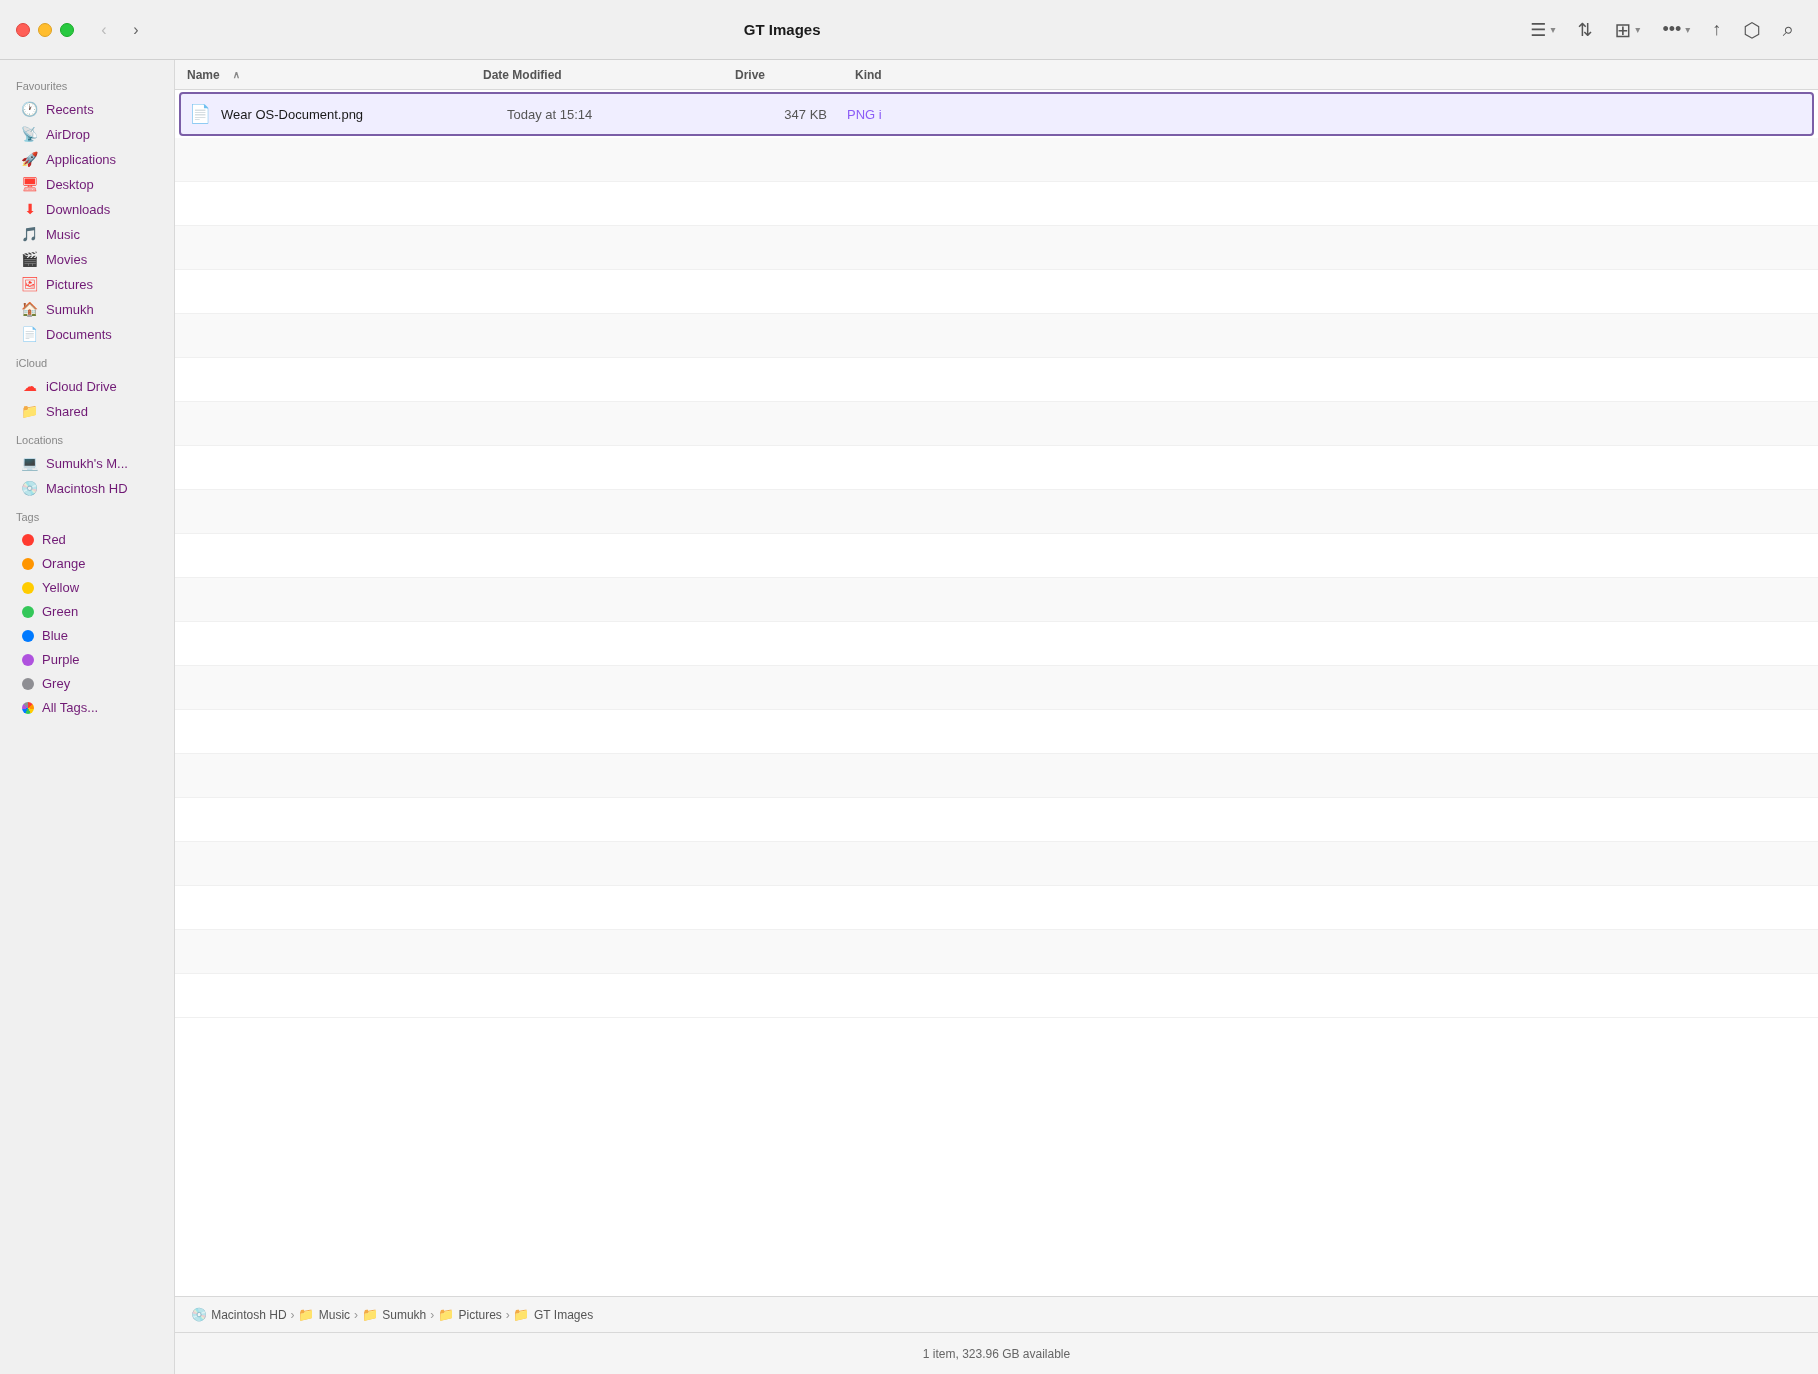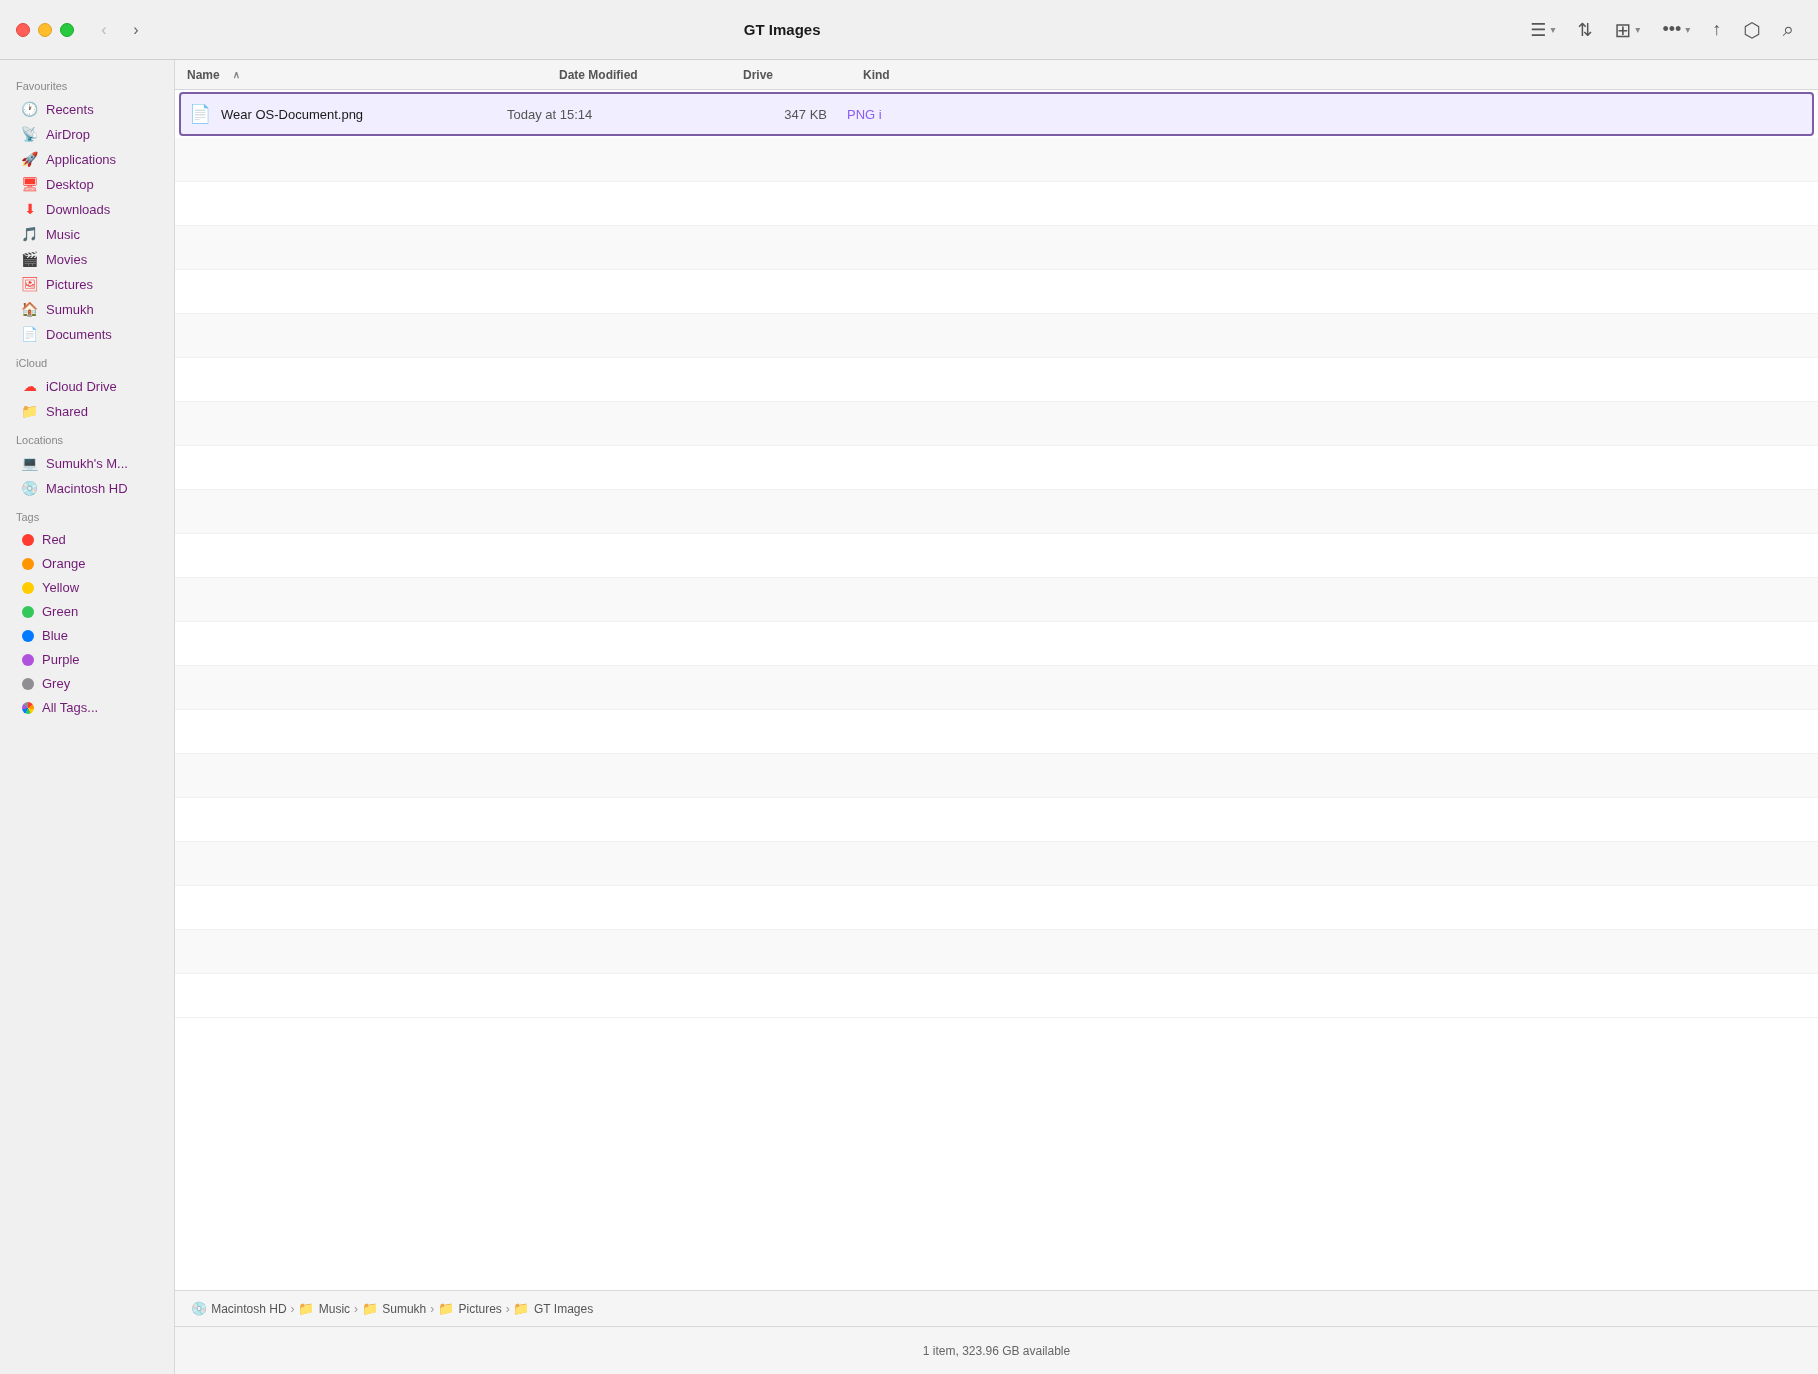--- a/index.html
+++ b/index.html
@@ -168,29 +168,29 @@
       font-size: 12px;
       color: #555;
       font-weight: 600;
       flex-shrink: 0;
     }
 
     .col-name {
       display: flex;
       align-items: center;
       gap: 13px;
-      width: 372px;
+      width: 296px;
     }
 
     .col-sort-icon {
       font-size: 10px;
       color: #888;
     }
 
-    .col-date { width: 184px; }
+    .col-date { width: 252px; }
     .col-size { width: 120px; }
     .col-kind { width: 100px; }
 
     
     .file-list {
       flex: 1;
       overflow-y: auto;
     }
 
     .file-row {
@@ -263,21 +263,21 @@
     
     .empty-row {
       height: 44px;
       border-bottom: 1px solid #f0f0f0;
     }
     .empty-row:nth-child(even) { background: #f9f9f9; }
     .empty-row:nth-child(odd) { background: #ffffff; }
 
     
     .status-bar {
-      height: 48px;
+      height: 42px;
       background: #f5f5f5;
       border-top: 1px solid #d8d8d8;
       display: flex;
       align-items: center;
       justify-content: center;
       font-size: 12px;
       color: #666;
       flex-shrink: 0;
     }
 

